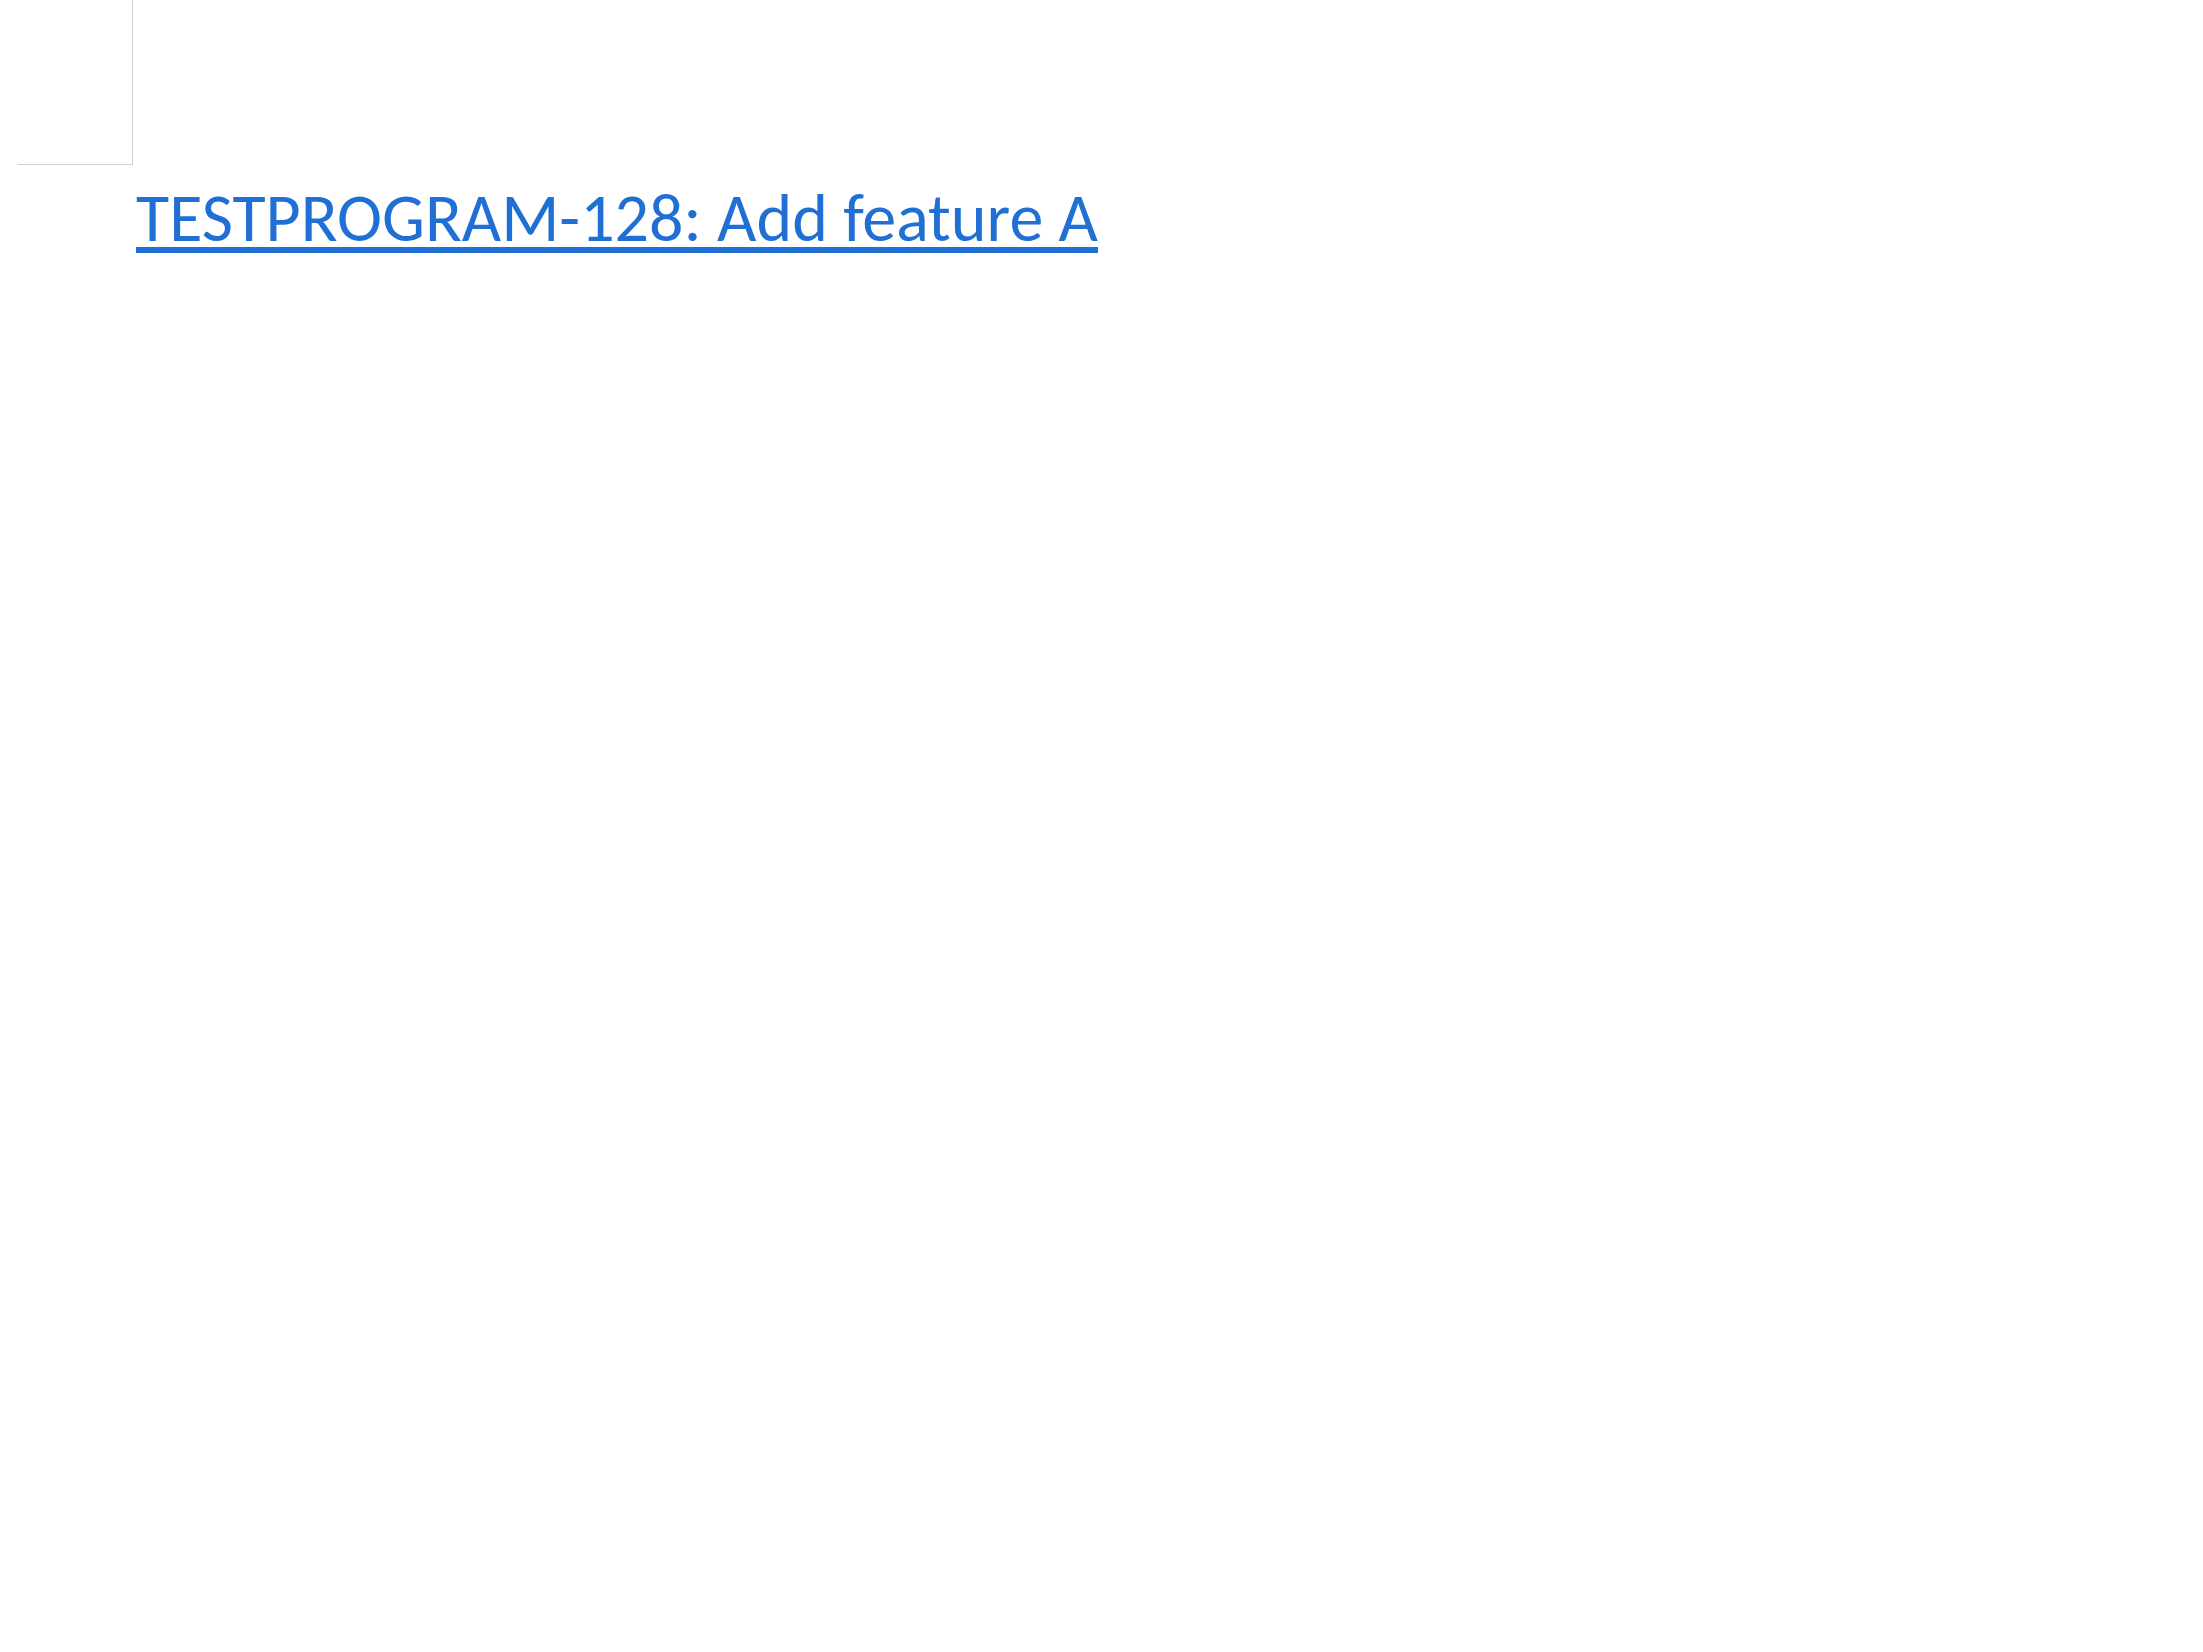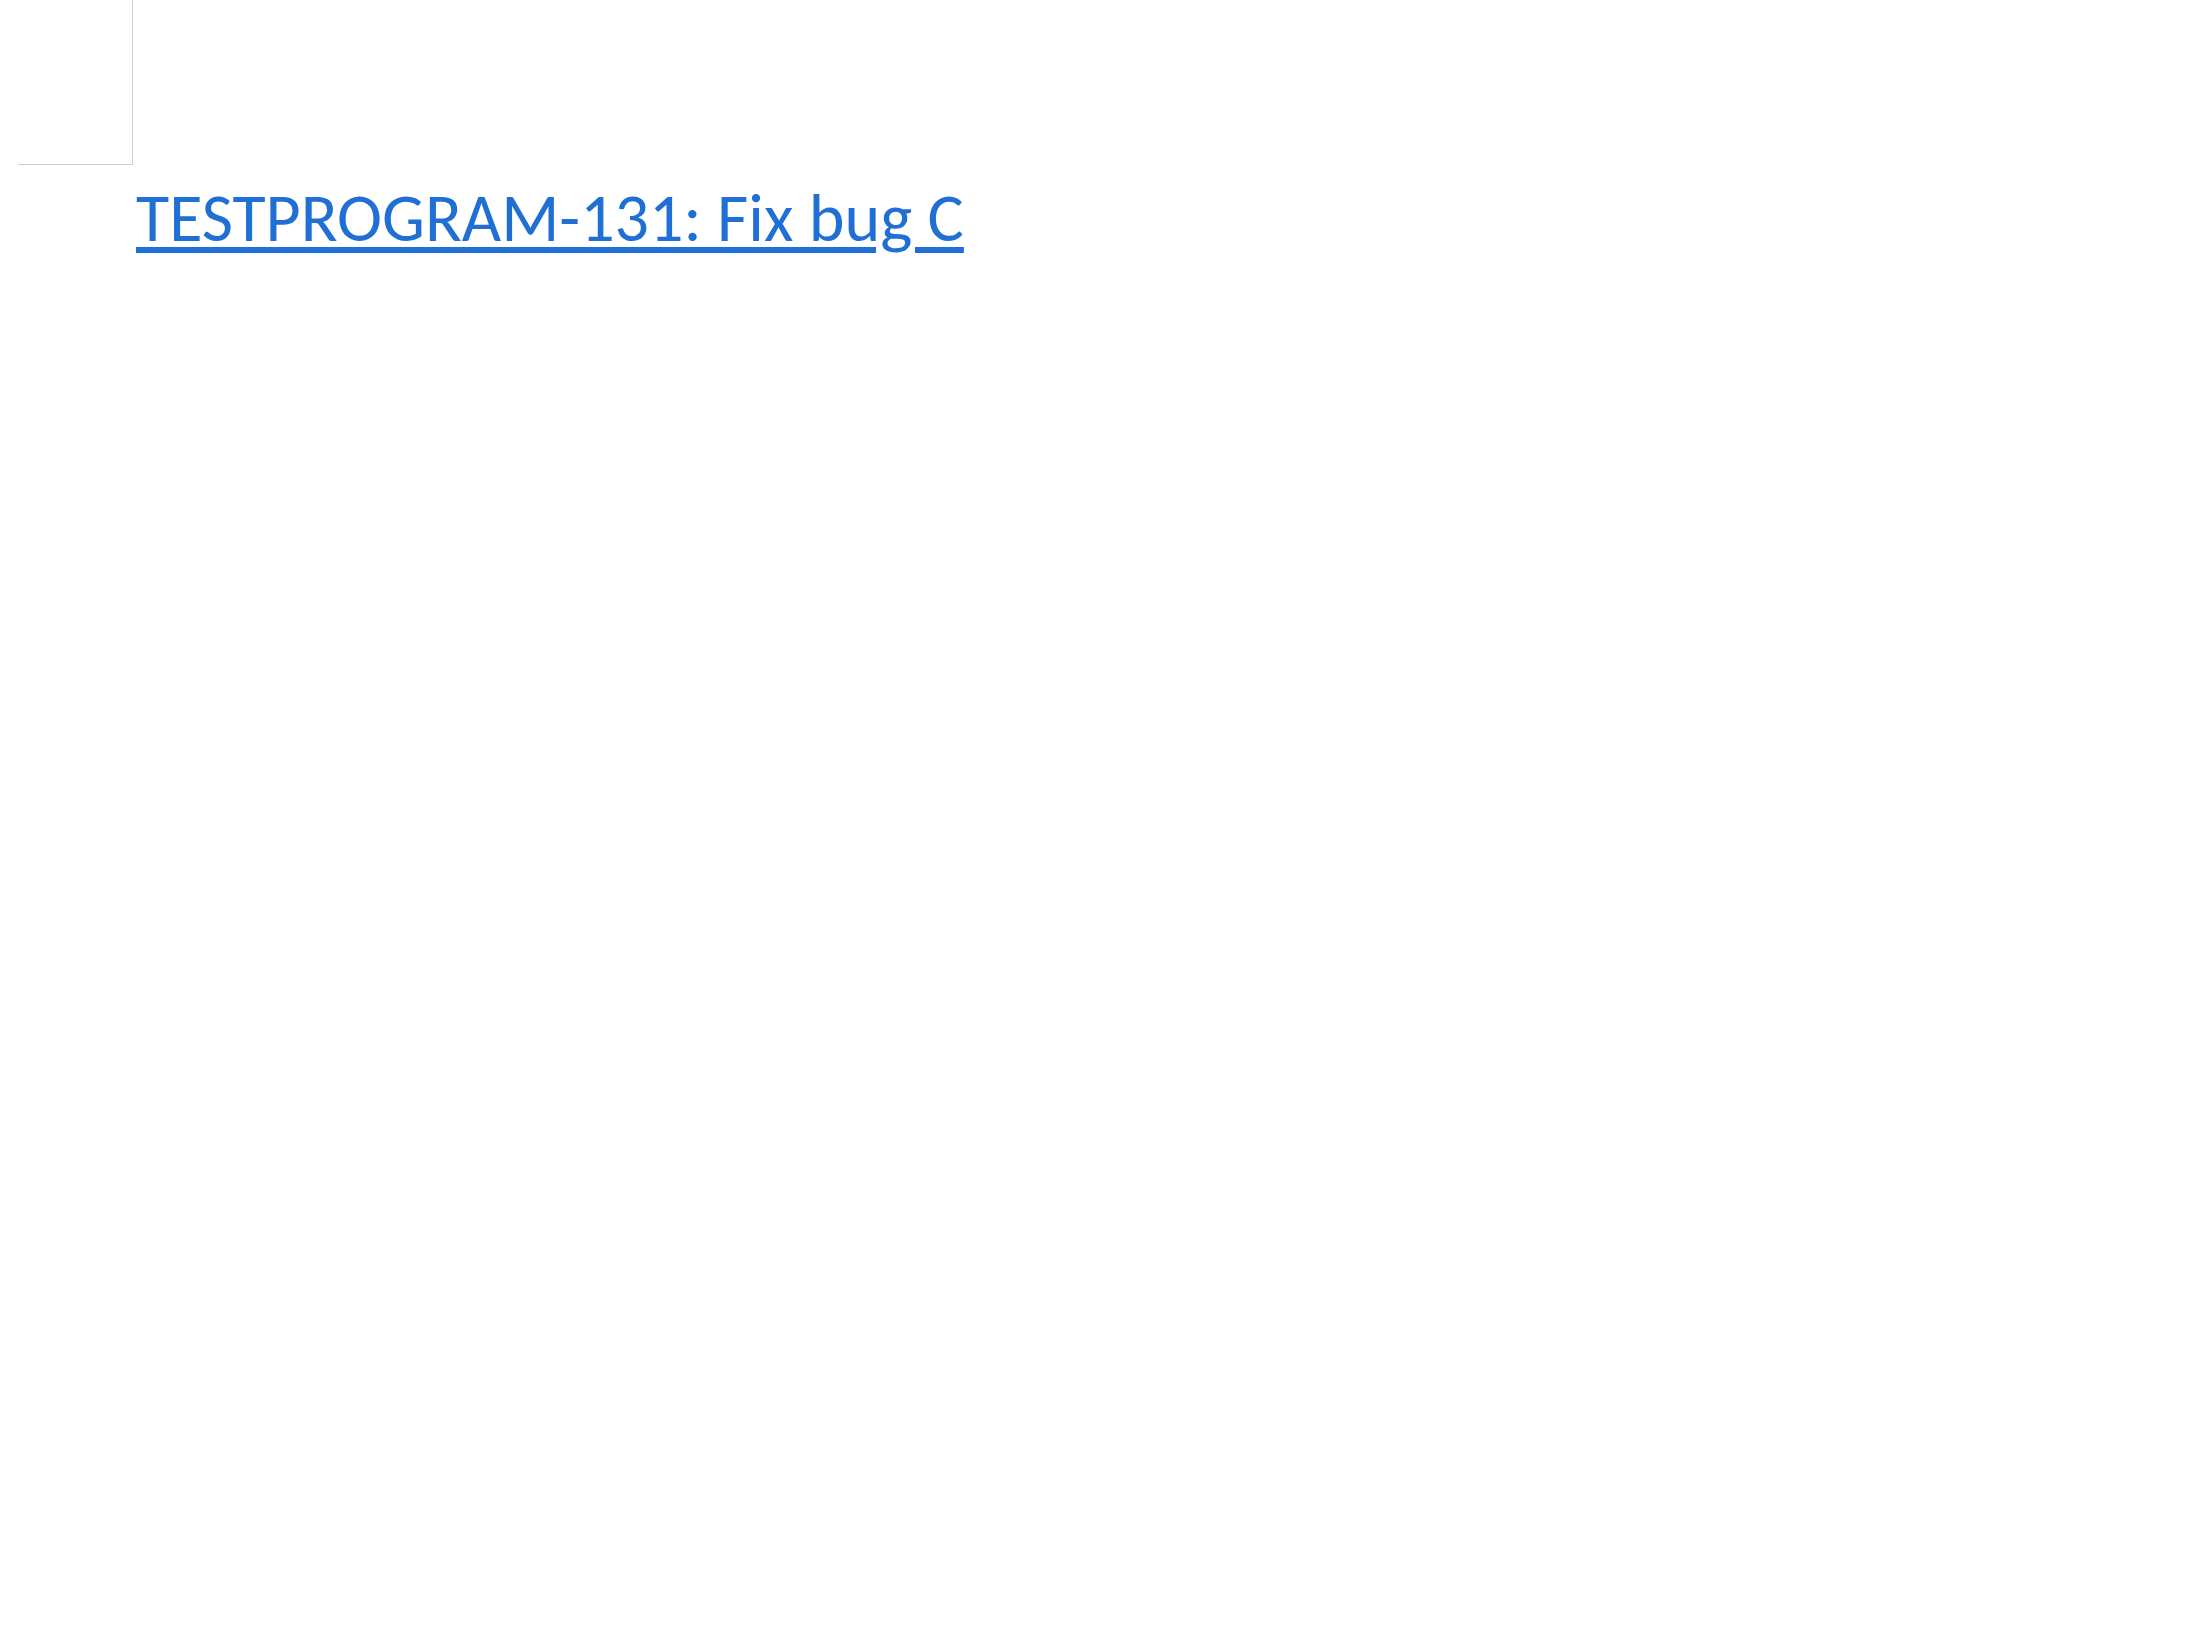--- a/index.html
+++ b/index.html
@@ -41,15 +41,15 @@
       white-space: nowrap;
       cursor: pointer;
     }
   </style>
 </head>
 <body>
 
 <div class="corner-box"></div>
 
 <div class="content">
-  <a class="ticket-link">TESTPROGRAM-131: Fix bug C</a>
+  <a class="ticket-link">TESTPROGRAM-128: Add feature A</a>
 </div>
 
 
 </body></html>

